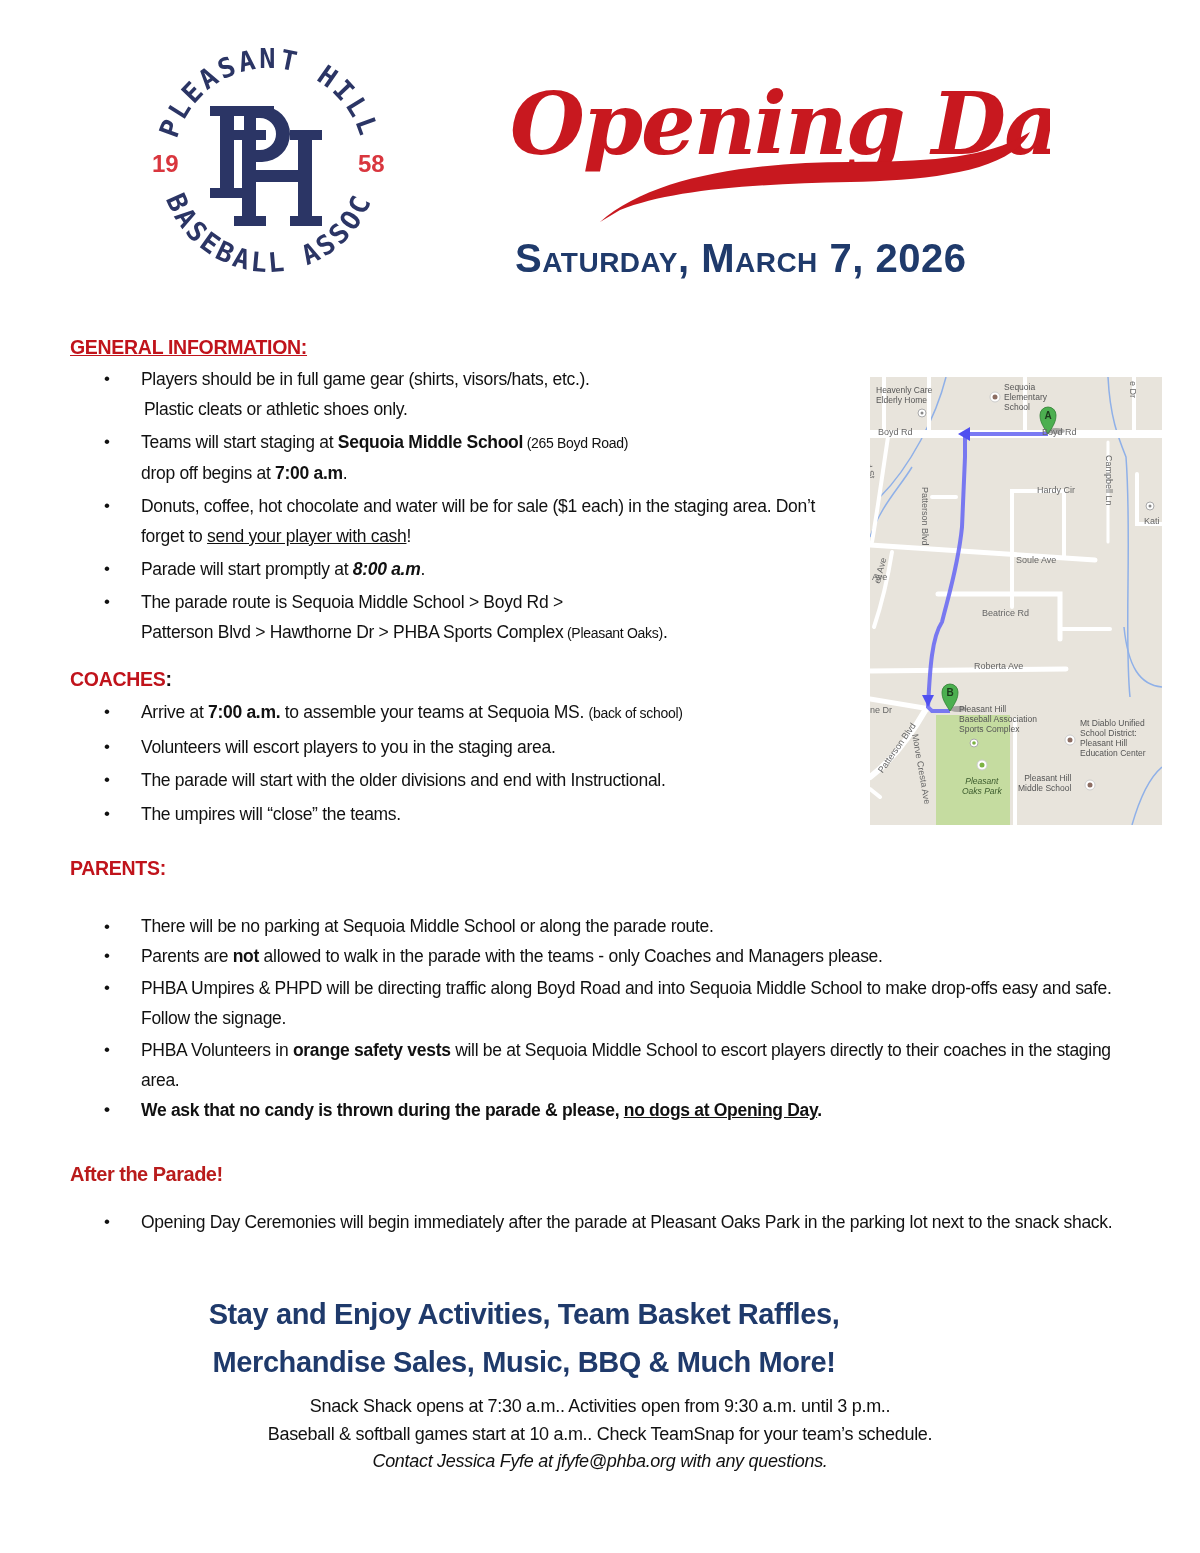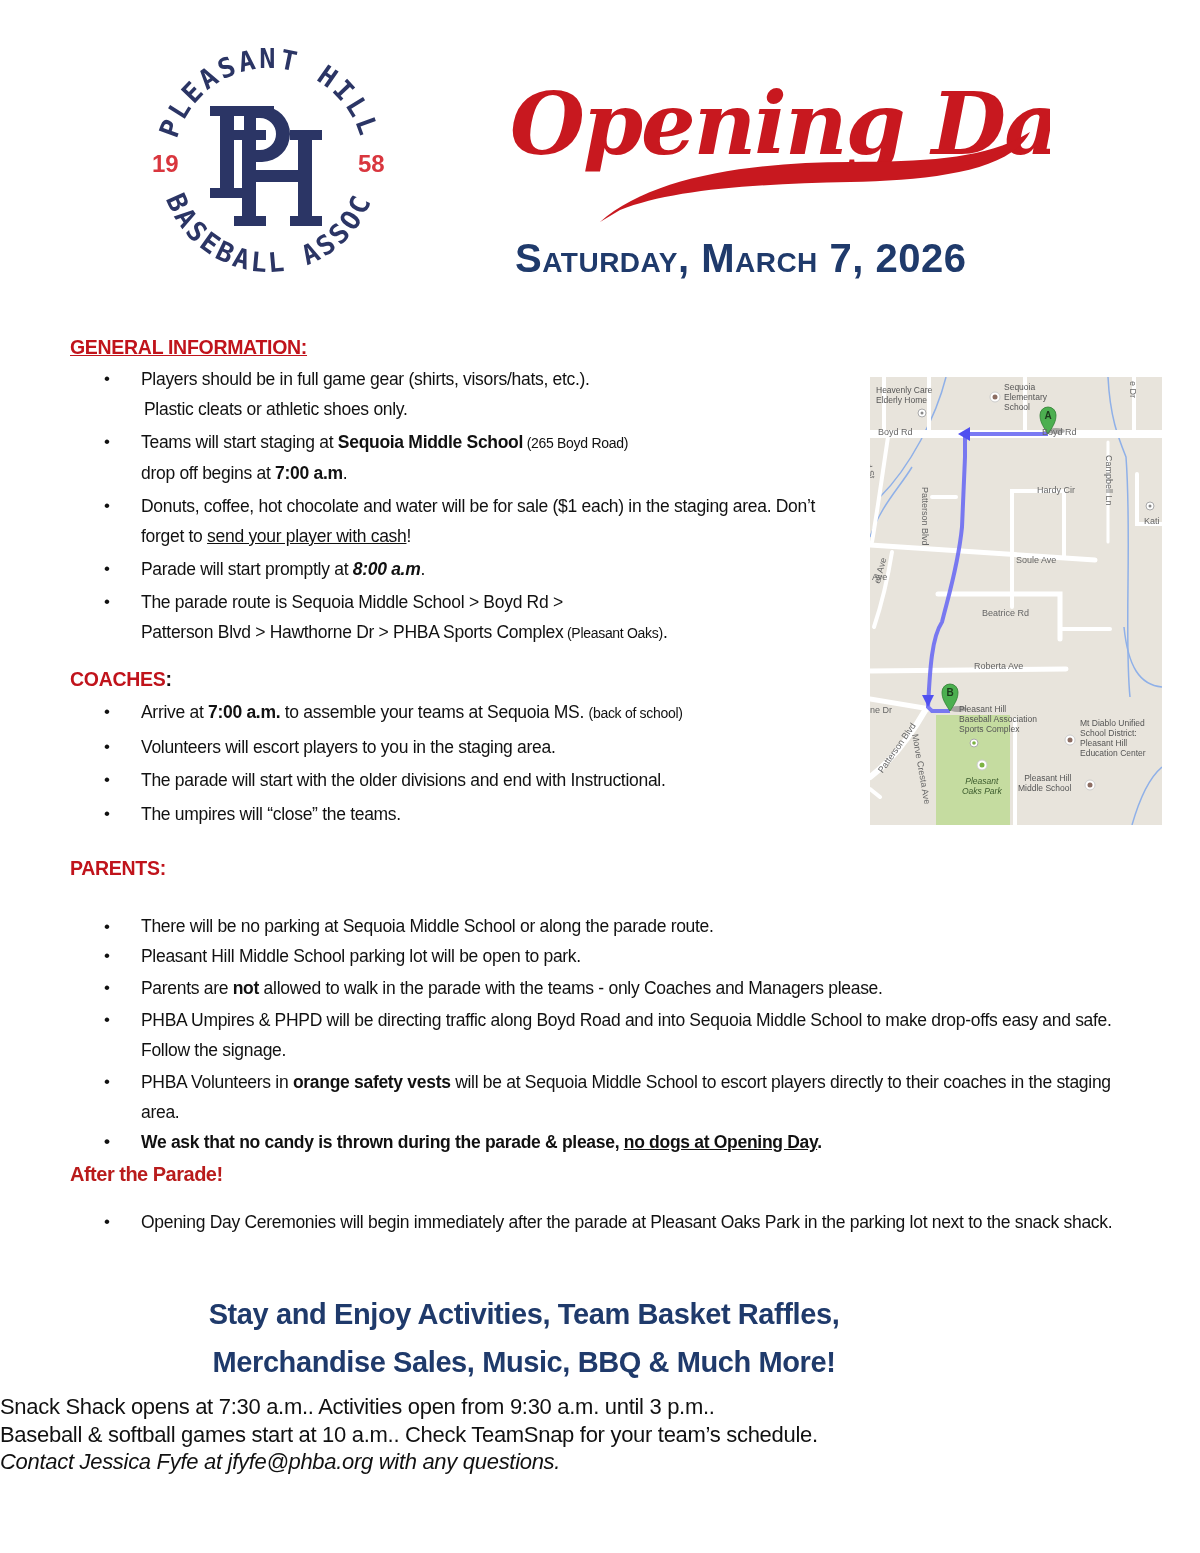--- a/index.html
+++ b/index.html
@@ -54,22 +54,22 @@
     color: #b91c1c; letter-spacing: -0.5px;
   }
   .af-list { left: 70px; top: 1207px; width: 1080px; }
 
   .promo {
     position: absolute; left: 0; width: 1048px; top: 1290px; text-align: center;
     font-family: "Liberation Sans", sans-serif; font-weight: bold; font-size: 29px;
     line-height: 48px; color: #1f3a6b; letter-spacing: -0.4px;
   }
   .footer {
-    position: absolute; left: 0; width: 1200px; top: 1393px; text-align: left;
-    font-family: "Liberation Sans", sans-serif; font-size: 22px; line-height: 27.5px;
+    position: absolute; left: 0; width: 1200px; top: 1393px; text-align: center;
+    font-family: "Liberation Sans", sans-serif; font-size: 18px; line-height: 27.5px;
     color: #111; letter-spacing: -0.3px;
   }
   .footer .ital { font-style: italic; }
 
   
   .map {
     position: absolute; left: 870px; top: 377px; width: 292px; height: 448px;
     background: #e8e4dc; overflow: hidden;
   }
   .map svg { position: absolute; left: 0; top: 0; }
@@ -154,21 +154,20 @@
     <span>Arrive at </span><b>7:00 a.m.</b><span> to assemble your teams at Sequoia MS. </span><span class="small">(back of school)</span>
   </li>
   <li>Volunteers will escort players to you in the staging area.</li>
   <li>The parade will start with the older divisions and end with Instructional.</li>
   <li>The umpires will “close” the teams.</li>
 </ul>
 
 <div class="section-head" style="top:857px;">PARENTS:</div>
 <ul class="bullets pa-list">
   <li class="tight" style="margin-bottom:0">There will be no parking at Sequoia Middle School or along the parade route.</li>
-  <li>Pleasant Hill Middle School parking lot will be open to park.</li>
   <li>
     <span>Parents are </span><b>not</b><span> allowed to walk in the parade with the teams - only Coaches and Managers please.</span>
   </li>
   <li>PHBA Umpires &amp; PHPD will be directing traffic along Boyd Road and into Sequoia Middle School to make drop-offs easy and safe. Follow the signage.</li>
   <li style="margin-bottom:0">
     <span>PHBA Volunteers in </span><b>orange safety vests</b><span> will be at Sequoia Middle School to escort players directly to their coaches in the staging area.</span>
   </li>
   <li style="font-weight:bold">
     <span>We ask that no candy is thrown during the parade &amp; please, </span><span class="u">no dogs at Opening Day</span><span>.</span>
   </li>

